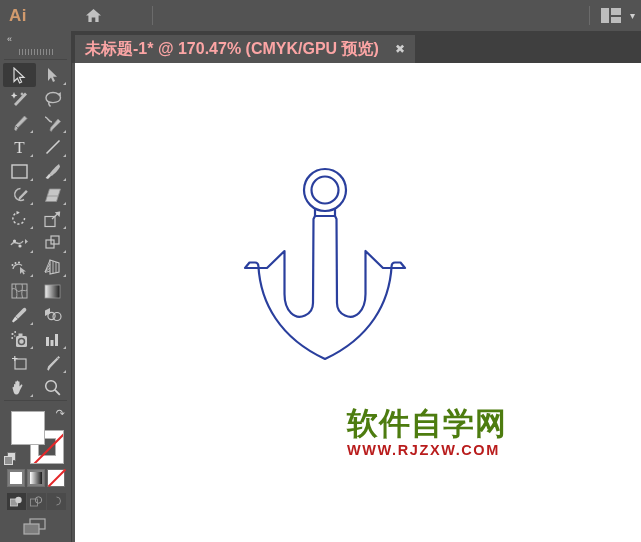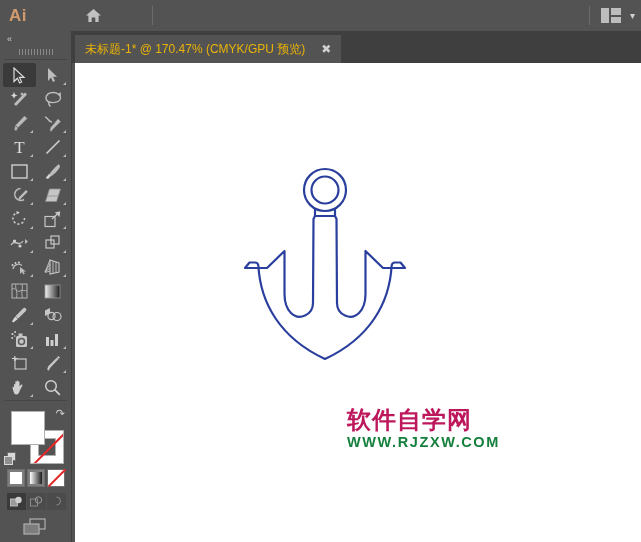--- a/index.html
+++ b/index.html
@@ -121,43 +121,43 @@
   .tabbar{
     position:absolute;left:71px;top:31px;width:570px;height:32px;
     background:#3f3f3f;
   }
   .doc-tab{
     position:absolute;left:4px;top:4px;height:28px;
     background:#535353;
     display:flex;align-items:center;padding:0 0 0 10px;
     box-sizing:border-box;
   }
-  .doc-tab .title{color:#eab308;font-size:12px;white-space:nowrap;}
+  .doc-tab .title{color:#fca5a5;font-size:16px;white-space:nowrap;font-weight:bold;}
   .tab-close{
     margin-left:16px;margin-right:10px;color:#cfcfcf;font-size:12px;line-height:1;
     cursor:pointer;font-weight:bold;
   }
 
   
   .canvas{
     position:absolute;left:75px;top:63px;width:566px;height:479px;
     background:#ffffff;overflow:hidden;
   }
   .art{position:absolute;left:160px;top:100px;}
   .watermark{
     position:absolute;left:272px;top:345px;
     user-select:none;
   }
   .wm-cn{
-    font-size:24px;font-weight:bold;color:#be185d;letter-spacing:1px;
-    font-family:Liberation Serif, serif;
+    font-size:31px;font-weight:bold;color:#4d7c0f;letter-spacing:1px;
+    font-family:Liberation Sans, sans-serif;
     line-height:1.05;
   }
   .wm-en{
-    font-size:14.5px;font-weight:bold;color:#15803d;letter-spacing:1.6px;
+    font-size:14.5px;font-weight:bold;color:#b91c1c;letter-spacing:1.6px;
     margin-top:1px;
   }
 </style>
 </head>
 <body>
 
 <div id="app">
 
   <div class="menubar">
     <div class="ai-logo">Ai</div>

